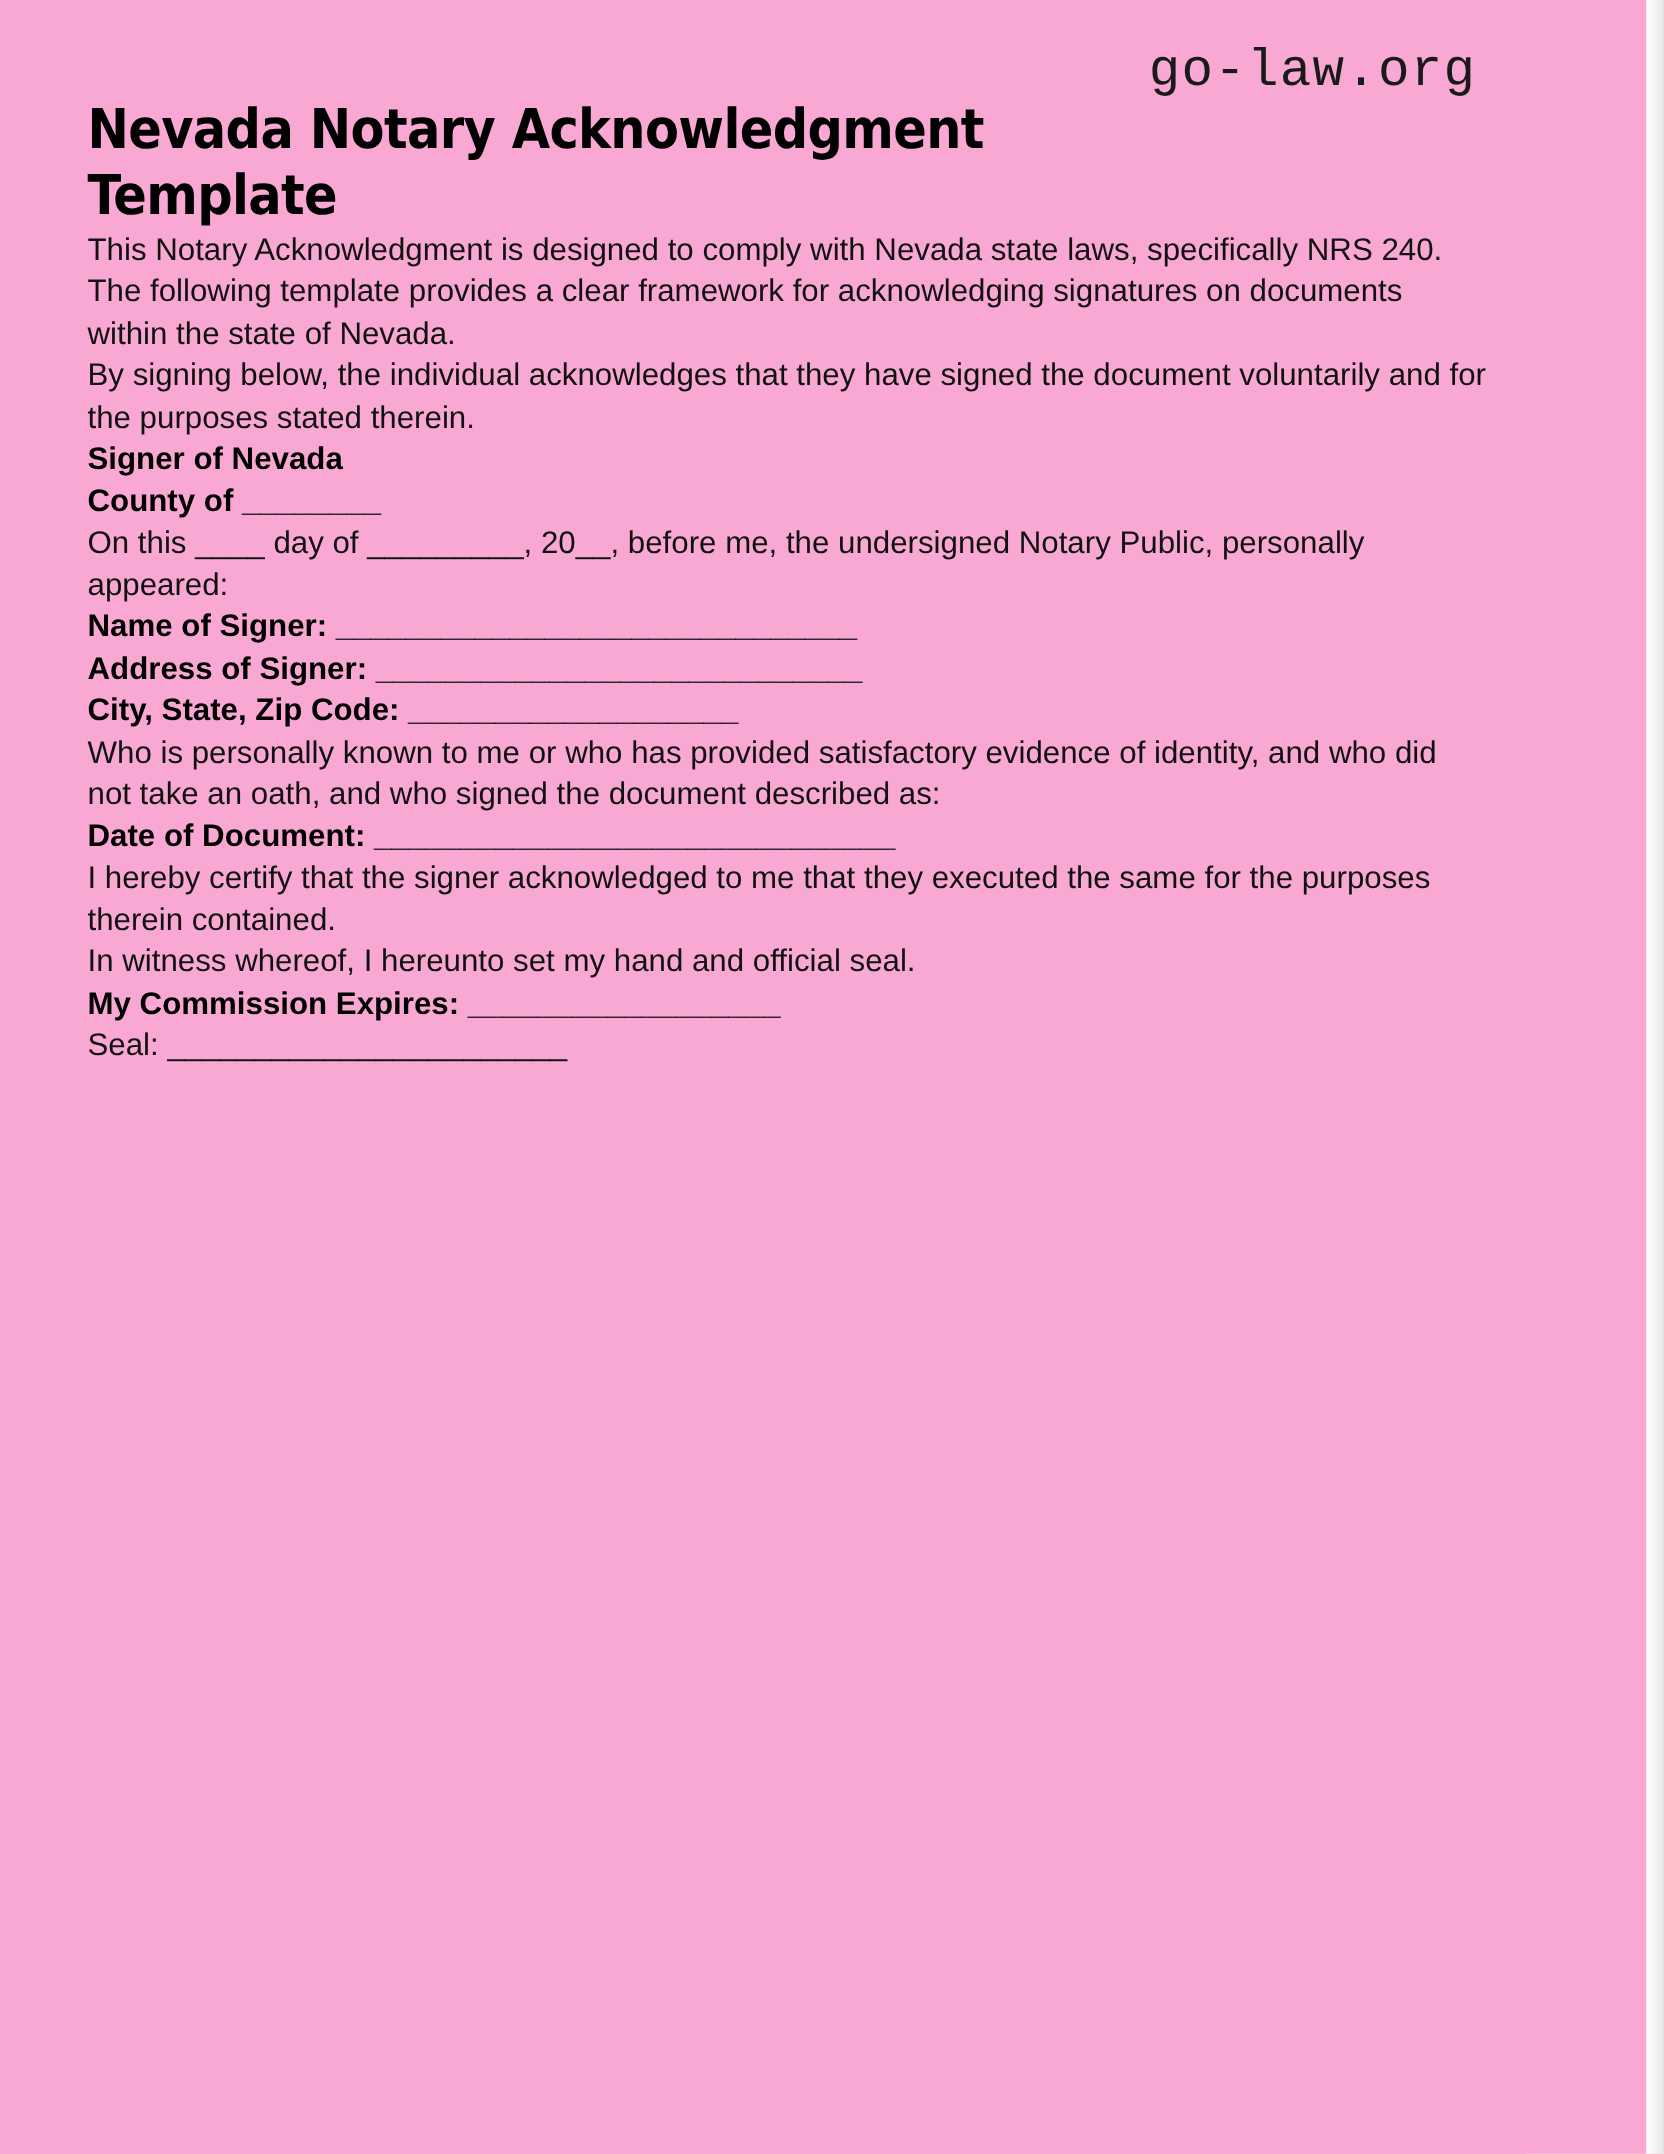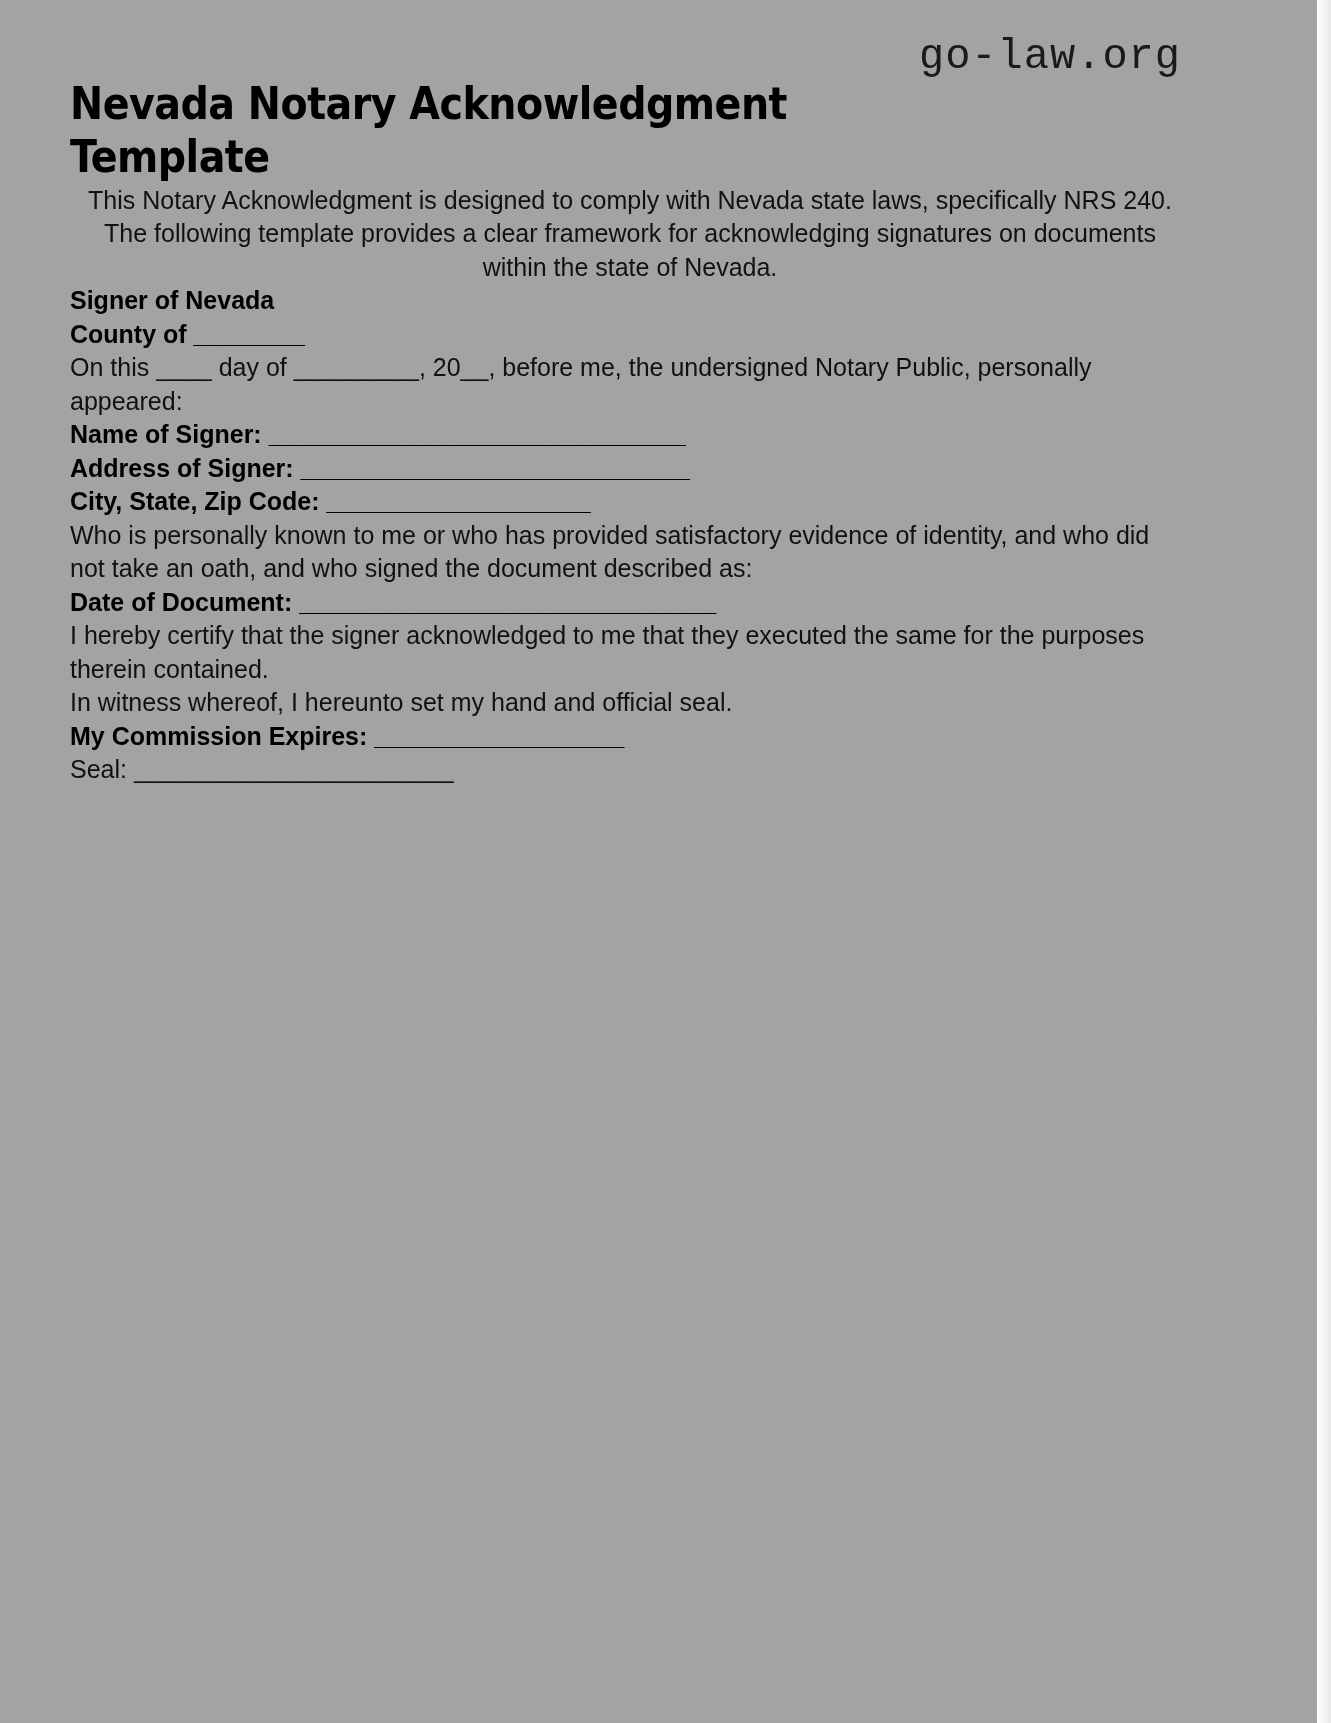--- a/index.html
+++ b/index.html
@@ -12,21 +12,21 @@
     width: 1331px;
     height: 1723px;
     position: relative;
     font-family: "Liberation Sans", "DejaVu Sans", sans-serif;
     color: #000000;
     overflow: hidden;
   }
   .page {
     position: absolute;
     inset: 0;
-    background: #a3a3a3;
+    background: #f9a8d4;
     padding: 0;
   }
   
   .page-edge {
     position: absolute;
     top: 0;
     right: 0;
     width: 14px;
     height: 100%;
     background: linear-gradient(to right, #ffffff 0%, #f2f2f2 55%, #e6e6e6 100%);
@@ -71,37 +71,38 @@
   p.bold-line {
     margin: 0;
     padding: 0;
     font-size: 25px;
     line-height: 1.34;
     font-weight: 700;
     color: #000000;
   }
   .blk { margin-top: 30px; }
   .blk-tight { margin-top: 28px; }
-  .intro-gap { margin-top: 34px; text-align: center; }
+  .intro-gap { margin-top: 34px; }
 </style>
 </head>
 <body>
 
 <div class="page">
 
   <div class="page-edge"></div>
 
   <div class="brand">go-law.org</div>
 
   <div class="content">
 
     <h1 class="doc-title">Nevada Notary Acknowledgment Template</h1>
 
     <p class="body-text intro-gap">This Notary Acknowledgment is designed to comply with Nevada state laws, specifically NRS 240. The following template provides a clear framework for acknowledging signatures on documents within the state of Nevada.</p>
 
+    <p class="body-text blk">By signing below, the individual acknowledges that they have signed the document voluntarily and for the purposes stated therein.</p>
 
     <p class="bold-line blk">Signer of Nevada</p>
 
     <p class="bold-line blk">County of ________</p>
 
     <p class="body-text blk">On this ____ day of _________, 20__, before me, the undersigned Notary Public, personally appeared:</p>
 
     <p class="bold-line blk">Name of Signer: ______________________________</p>
 
     <p class="bold-line blk-tight">Address of Signer: ____________________________</p>

